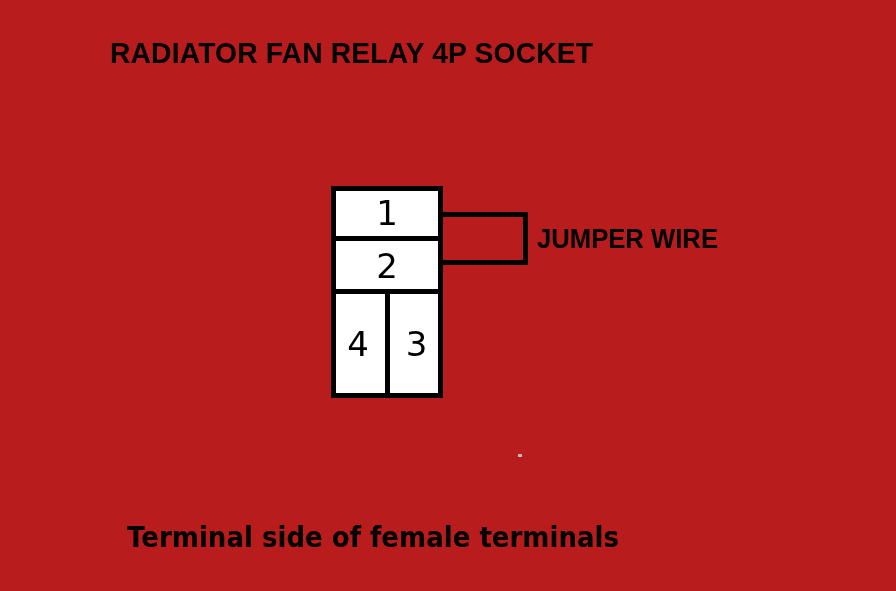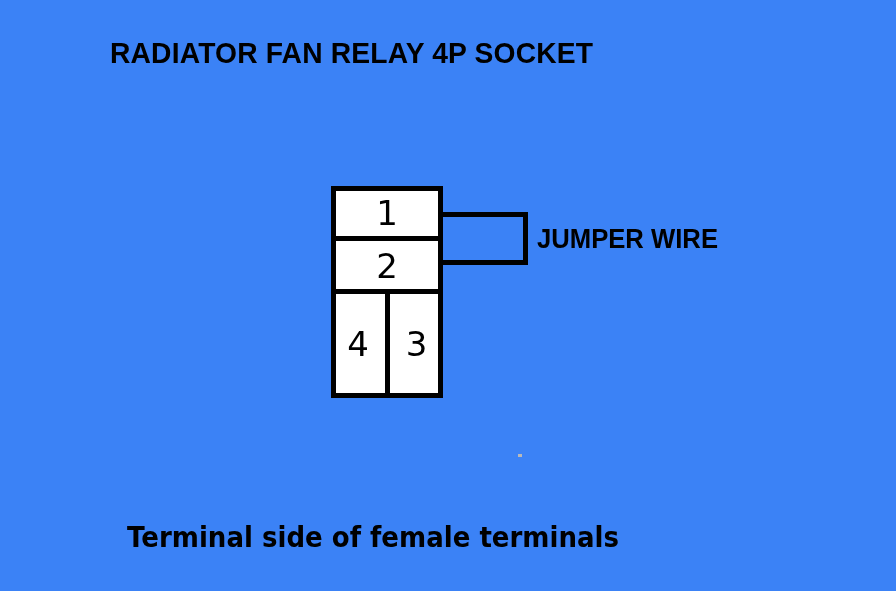--- a/index.html
+++ b/index.html
@@ -12,21 +12,21 @@
     height: 591px;
     background: #ffffff;
     font-family: "Liberation Sans", sans-serif;
     overflow: hidden;
     position: relative;
   }
   #canvas {
     position: relative;
     width: 896px;
     height: 591px;
-    background: #3b82f6;
+    background: #b91c1c;
   }
 
   
   .title {
     position: absolute;
     left: 110px;
     top: 36px;
     font-family: "Liberation Sans", sans-serif;
     font-weight: bold;
     font-size: 30px;

